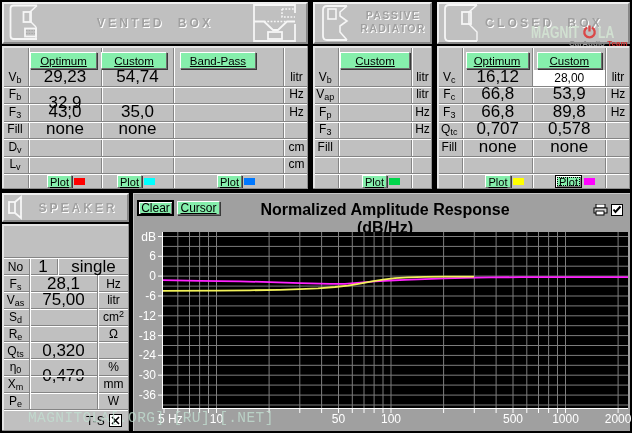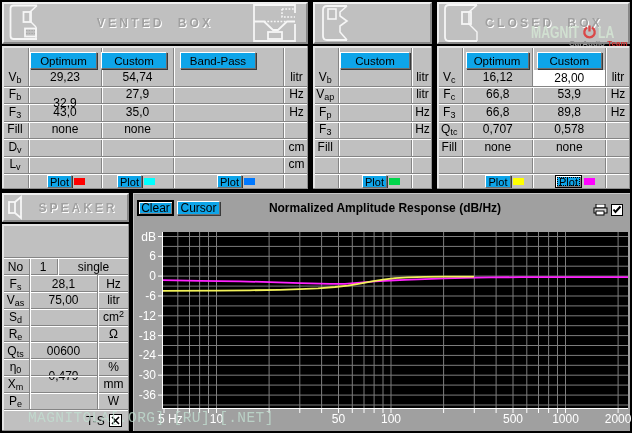--- a/index.html
+++ b/index.html
@@ -1,26 +1,26 @@
 <!DOCTYPE html>
 <html><head><meta charset="utf-8">
 <style>
 * { margin:0; padding:0; }
 html,body { width:632px; height:433px; background:#000; overflow:hidden; }
 #root { position:relative; width:632px; height:433px; background:#000; font-family:'Liberation Sans',sans-serif; }
 .silver { position:absolute; background:#c0c0c0; }
 .hdr { position:absolute; background:#c0c0c0; border-top:2px solid #efefef; border-left:2px solid #efefef; border-right:2px solid #888; border-bottom:2px solid #888; box-sizing:border-box; }
 .etext { position:absolute; font-weight:bold; font-size:13px; letter-spacing:4px; color:#a0a0a0; text-shadow:1px 1px 0 #fff; font-family:'Liberation Sans',sans-serif; }
 .lab { position:absolute; color:#000; font-size:12px; display:flex; align-items:center; justify-content:center; box-sizing:border-box; }
-.val { position:absolute; color:#000; font-size:12px; display:flex; align-items:center; justify-content:center; box-sizing:border-box; }
+.val { position:absolute; color:#000; font-size:17px; display:flex; align-items:center; justify-content:center; box-sizing:border-box; }
 .lab sub, .val sub { font-size:9px; vertical-align:baseline; position:relative; top:3px; }
 .lab sup { font-size:9px; position:relative; top:-3px; }
 .vgroove { position:absolute; width:2px; background:#fff; border-left:1px solid #858585; box-sizing:border-box; }
 .hgroove { position:absolute; height:2px; background:#fff; border-top:1px solid #858585; box-sizing:border-box; }
-.btn { position:absolute; background:#0ea5e9; border-top:1px solid #fff; border-left:1px solid #fff; border-right:1px solid #6e6e6e; border-bottom:1px solid #6e6e6e; box-shadow:1px 1px 0 #3a3a3a; box-sizing:border-box; color:#000; display:flex; align-items:center; justify-content:center; font-family:'Liberation Sans',sans-serif; }
+.btn { position:absolute; background:#86efac; border-top:1px solid #fff; border-left:1px solid #fff; border-right:1px solid #6e6e6e; border-bottom:1px solid #6e6e6e; box-shadow:1px 1px 0 #3a3a3a; box-sizing:border-box; color:#000; display:flex; align-items:center; justify-content:center; font-family:'Liberation Sans',sans-serif;text-decoration:underline; }
 .btn.focus { outline:1px dotted #000; outline-offset:-3px; border:1px solid #000; box-shadow:inset 1px 1px 0 #fff, inset -1px -1px 0 #808080; }
 </style></head>
 <body>
 <div id="root">
 <div class="silver" style="left:2px;top:2px;width:306px;height:187px;"></div>
 <div class="hdr" style="left:2px;top:2px;width:306px;height:42px;"></div>
 <div class="etext" style="left:60px;top:16px;width:190px;text-align:center;font-size:12px;letter-spacing:3.2px;">VENTED&nbsp;&nbsp;BOX</div>
 <div style="position:absolute;left:0px;top:44px;width:311px;height:2px;background:#000;"></div>
 <svg width="38" height="38" viewBox="0 0 38 38" style="position:absolute;left:8px;top:4px;">
 <path d="M29 1.5 L5.5 1.5 Q2.5 1.5 2.5 4.5 L2.5 32 Q2.5 35 5.5 35 L29 35" fill="none" stroke="#f6f6f6" stroke-width="1.8"></path>
@@ -60,36 +60,36 @@
 <div class="lab" style="left:285px;top:120.5px;width:23px;height:17.5px;"></div>
 <div class="lab" style="left:285px;top:138.0px;width:23px;height:17.5px;">cm</div>
 <div class="lab" style="left:285px;top:155.5px;width:23px;height:17.5px;">cm</div>
 <div class="val" style="left:30px;top:68.0px;width:70px;height:17.5px;">29,23</div>
 <div class="val" style="left:30px;top:85.5px;width:70px;height:35px;">32,9</div>
 <div class="val" style="left:30px;top:103.0px;width:70px;height:17.5px;">43,0</div>
 <div class="val" style="left:30px;top:120.5px;width:70px;height:17.5px;">none</div>
 <div class="val" style="left:30px;top:138.0px;width:70px;height:17.5px;"></div>
 <div class="val" style="left:30px;top:155.5px;width:70px;height:17.5px;"></div>
 <div class="val" style="left:102.5px;top:68.0px;width:70px;height:17.5px;">54,74</div>
-<div class="val" style="left:102.5px;top:85.5px;width:70px;height:17.5px;">27,9</div>
 <div class="val" style="left:102.5px;top:103.0px;width:70px;height:17.5px;">35,0</div>
 <div class="val" style="left:102.5px;top:120.5px;width:70px;height:17.5px;">none</div>
 <div class="val" style="left:102.5px;top:138.0px;width:70px;height:17.5px;"></div>
 <div class="val" style="left:102.5px;top:155.5px;width:70px;height:17.5px;"></div>
 <div class="btn" style="left:30px;top:52px;width:67px;height:17px;font-size:11.5px;">Optimum</div>
 <div class="btn" style="left:101px;top:52px;width:66px;height:17px;font-size:11.5px;">Custom</div>
 <div class="btn" style="left:180px;top:52px;width:76px;height:17px;font-size:11.5px;">Band-Pass</div>
 <div class="btn" style="left:47px;top:175px;width:25px;height:13px;font-size:11px;">Plot</div>
 <div style="position:absolute;left:74px;top:178px;width:11px;height:7px;background:#f00;"></div>
 <div class="btn" style="left:117px;top:175px;width:25px;height:13px;font-size:11px;">Plot</div>
 <div style="position:absolute;left:144px;top:178px;width:11px;height:7px;background:#0ff;"></div>
 <div class="btn" style="left:217px;top:175px;width:25px;height:13px;font-size:11px;">Plot</div>
 <div style="position:absolute;left:244px;top:178px;width:11px;height:7px;background:#0078ff;"></div>
 <div class="silver" style="left:313px;top:2px;width:119px;height:187px;"></div>
 <div class="hdr" style="left:313px;top:2px;width:119px;height:42px;"></div>
+<div class="etext" style="left:353px;top:9px;width:80px;text-align:center;font-size:10.5px;letter-spacing:1.4px;line-height:13px;">PASSIVE<br>RADIATOR</div>
 <div style="position:absolute;left:311px;top:44px;width:124px;height:2px;background:#000;"></div>
 <svg width="40" height="40" viewBox="0 0 40 40" style="position:absolute;left:319px;top:4px;">
 <path d="M28 2 L8 2 Q4 2 4 6 L4 32 Q4 36 8 36 L28 36" fill="none" stroke="#f6f6f6" stroke-width="1.8"></path>
 <path d="M28 2 L21 8 L21 12 L28 17 L21 22 L21 28 L28 36" fill="none" stroke="#f6f6f6" stroke-width="1.6"></path>
 <rect x="9" y="5" width="8" height="10" fill="none" stroke="#f6f6f6" stroke-width="1.6"></rect>
 </svg>
 <div class="vgroove" style="left:337.5px;top:46px;height:143px;"></div>
 <div class="vgroove" style="left:411px;top:46px;height:143px;"></div>
 <div class="hgroove" style="left:313px;top:85.5px;width:119px;"></div>
 <div class="hgroove" style="left:313px;top:103px;width:119px;"></div>
@@ -189,21 +189,21 @@
 <div class="hgroove" style="left:2px;top:291.0px;width:127px;"></div>
 <div class="lab" style="left:2px;top:308.75px;width:27px;height:16.75px;">S<sub>d</sub></div>
 <div class="val" style="left:30.5px;top:308.75px;width:66px;height:16.75px;"></div>
 <div class="lab" style="left:98.5px;top:308.75px;width:30px;height:16.75px;">cm<sup>2</sup></div>
 <div class="hgroove" style="left:2px;top:307.75px;width:127px;"></div>
 <div class="lab" style="left:2px;top:325.5px;width:27px;height:16.75px;">R<sub>e</sub></div>
 <div class="val" style="left:30.5px;top:325.5px;width:66px;height:16.75px;"></div>
 <div class="lab" style="left:98.5px;top:325.5px;width:30px;height:16.75px;">Ω</div>
 <div class="hgroove" style="left:2px;top:324.5px;width:127px;"></div>
 <div class="lab" style="left:2px;top:342.25px;width:27px;height:16.75px;">Q<sub>ts</sub></div>
-<div class="val" style="left:30.5px;top:342.25px;width:66px;height:16.75px;">00600</div>
+<div class="val" style="left:30.5px;top:342.25px;width:66px;height:16.75px;">0,320</div>
 <div class="lab" style="left:98.5px;top:342.25px;width:30px;height:16.75px;"></div>
 <div class="hgroove" style="left:2px;top:341.25px;width:127px;"></div>
 <div class="lab" style="left:2px;top:359.0px;width:27px;height:16.75px;">η<sub>0</sub></div>
 <div class="val" style="left:30.5px;top:359.0px;width:66px;height:33px;">0,479</div>
 <div class="lab" style="left:98.5px;top:359.0px;width:30px;height:16.75px;">%</div>
 <div class="hgroove" style="left:2px;top:358.0px;width:127px;"></div>
 <div class="lab" style="left:2px;top:375.75px;width:27px;height:16.75px;">X<sub>m</sub></div>
 <div class="val" style="left:30.5px;top:375.75px;width:66px;height:16.75px;"></div>
 <div class="lab" style="left:98.5px;top:375.75px;width:30px;height:16.75px;">mm</div>
 <div class="hgroove" style="left:2px;top:374.75px;width:127px;"></div>
@@ -218,21 +218,21 @@
 <div class="vgroove" style="left:97px;top:275.25px;height:134.0px;"></div>
 <div class="hgroove" style="left:2px;top:409.25px;width:127px;"></div>
 <div style="position:absolute;left:86px;top:414px;font-size:12px;color:#000;">T-S</div>
 <div style="position:absolute;left:109px;top:414px;width:13px;height:13px;background:#fff;border:1px solid #000;box-sizing:border-box;"></div>
 <svg width="9" height="9" viewBox="0 0 9 9" style="position:absolute;left:111px;top:416px;">
       <path d="M1 1 L8 8 M8 1 L1 8" stroke="#000" stroke-width="1.6"></path>
     </svg>
 <div style="position:absolute;left:133px;top:193px;width:497px;height:238px;background:#a0a0a0;border-top:1px solid #c6c6c6;border-left:1px solid #c6c6c6;box-sizing:border-box;"></div>
 <div class="btn" style="left:137px;top:200px;width:37px;height:16px;font-size:12px;border:2px solid #000;box-shadow:inset 1px 1px 0 #fff, inset -1px -1px 0 #808080;">Clear</div>
 <div class="btn" style="left:177px;top:201px;width:43px;height:14px;font-size:12px;">Cursor</div>
-<div style="position:absolute;left:240px;top:201px;width:290px;text-align:center;font-size:12px;font-weight:bold;color:#000;">Normalized Amplitude Response (dB/Hz)</div>
+<div style="position:absolute;left:240px;top:201px;width:290px;text-align:center;font-size:16px;font-weight:bold;color:#000;">Normalized Amplitude Response (dB/Hz)</div>
 <svg width="16" height="12" viewBox="0 0 16 12" style="position:absolute;left:593px;top:204px;">
 <rect x="3" y="0" width="9" height="4" fill="#fff" stroke="#000" stroke-width="1"></rect>
 <rect x="1" y="4" width="13" height="5" fill="#d8d8d8" stroke="#000" stroke-width="1"></rect>
 <rect x="3" y="7" width="8" height="4" fill="#fff" stroke="#000" stroke-width="1"></rect>
 </svg>
 <div style="position:absolute;left:611px;top:204px;width:12px;height:12px;background:#fff;border:1px solid #000;box-sizing:border-box;"></div>
 <svg width="10" height="10" viewBox="0 0 10 10" style="position:absolute;left:612px;top:205px;">
 <path d="M1.5 4.5 L3.5 7 L8.5 1.5" fill="none" stroke="#000" stroke-width="2"></path>
 </svg>
 <svg width="632" height="433" viewBox="0 0 632 433" style="position:absolute;left:0;top:0;">

